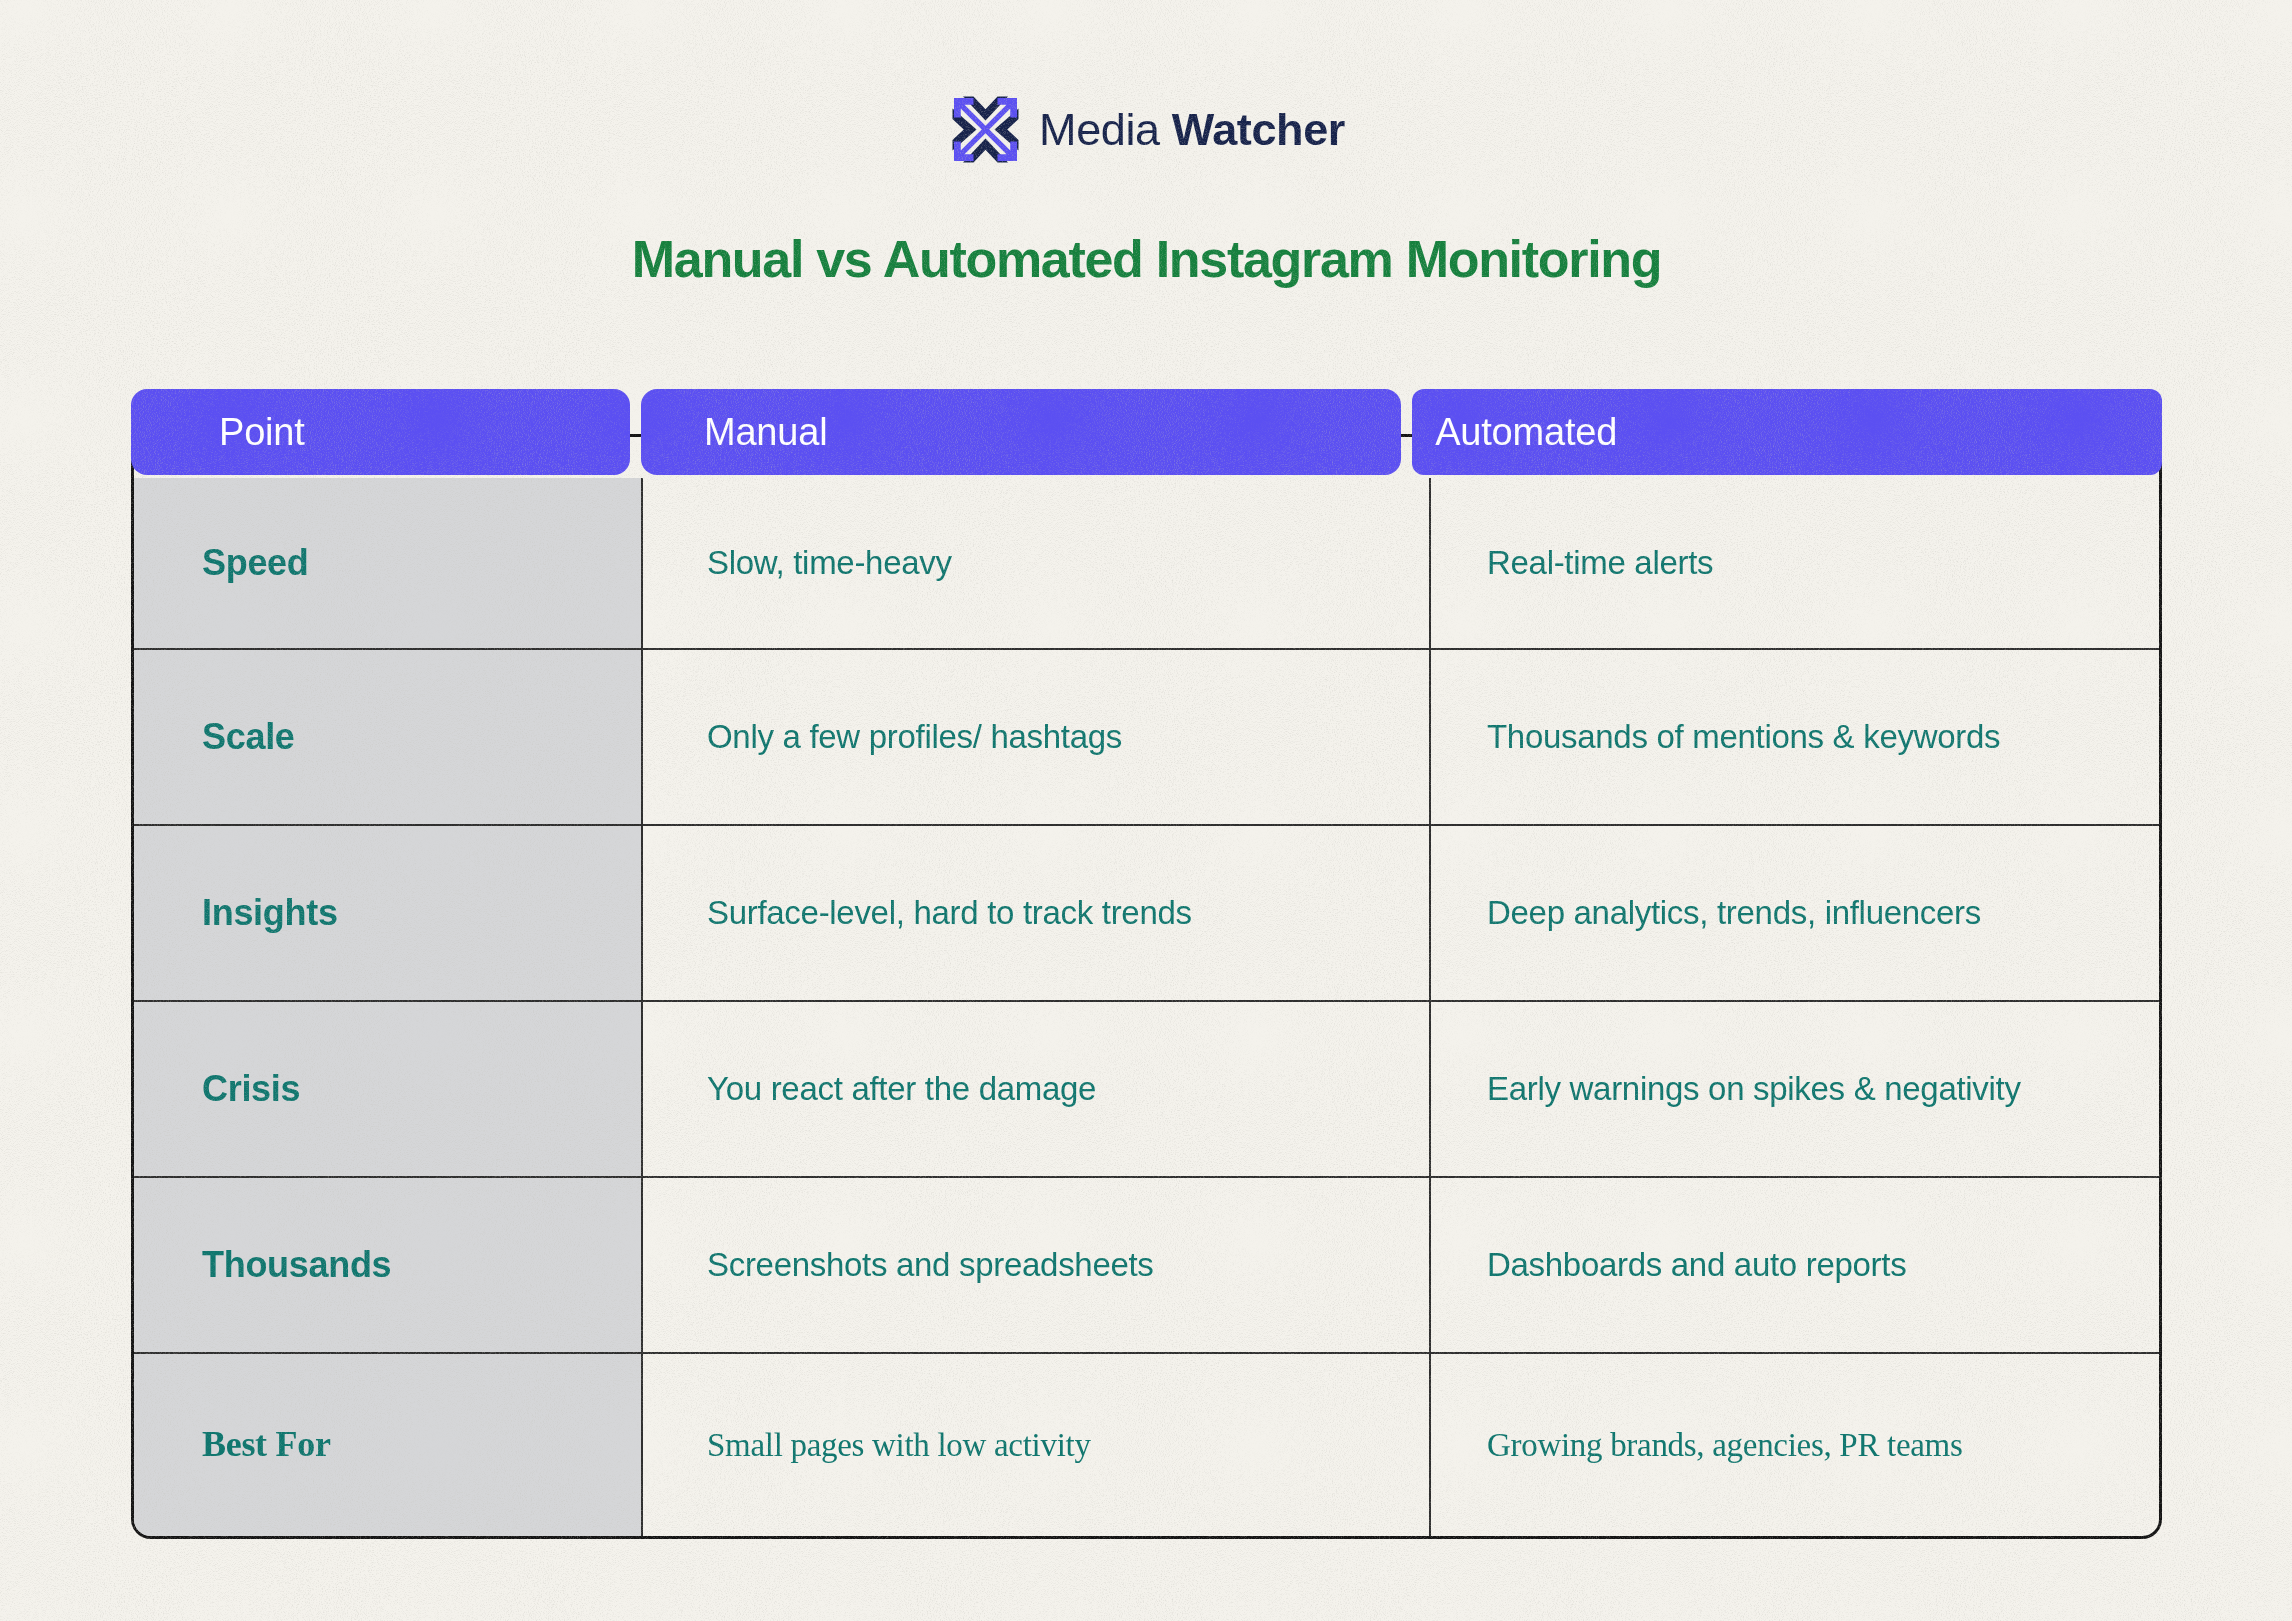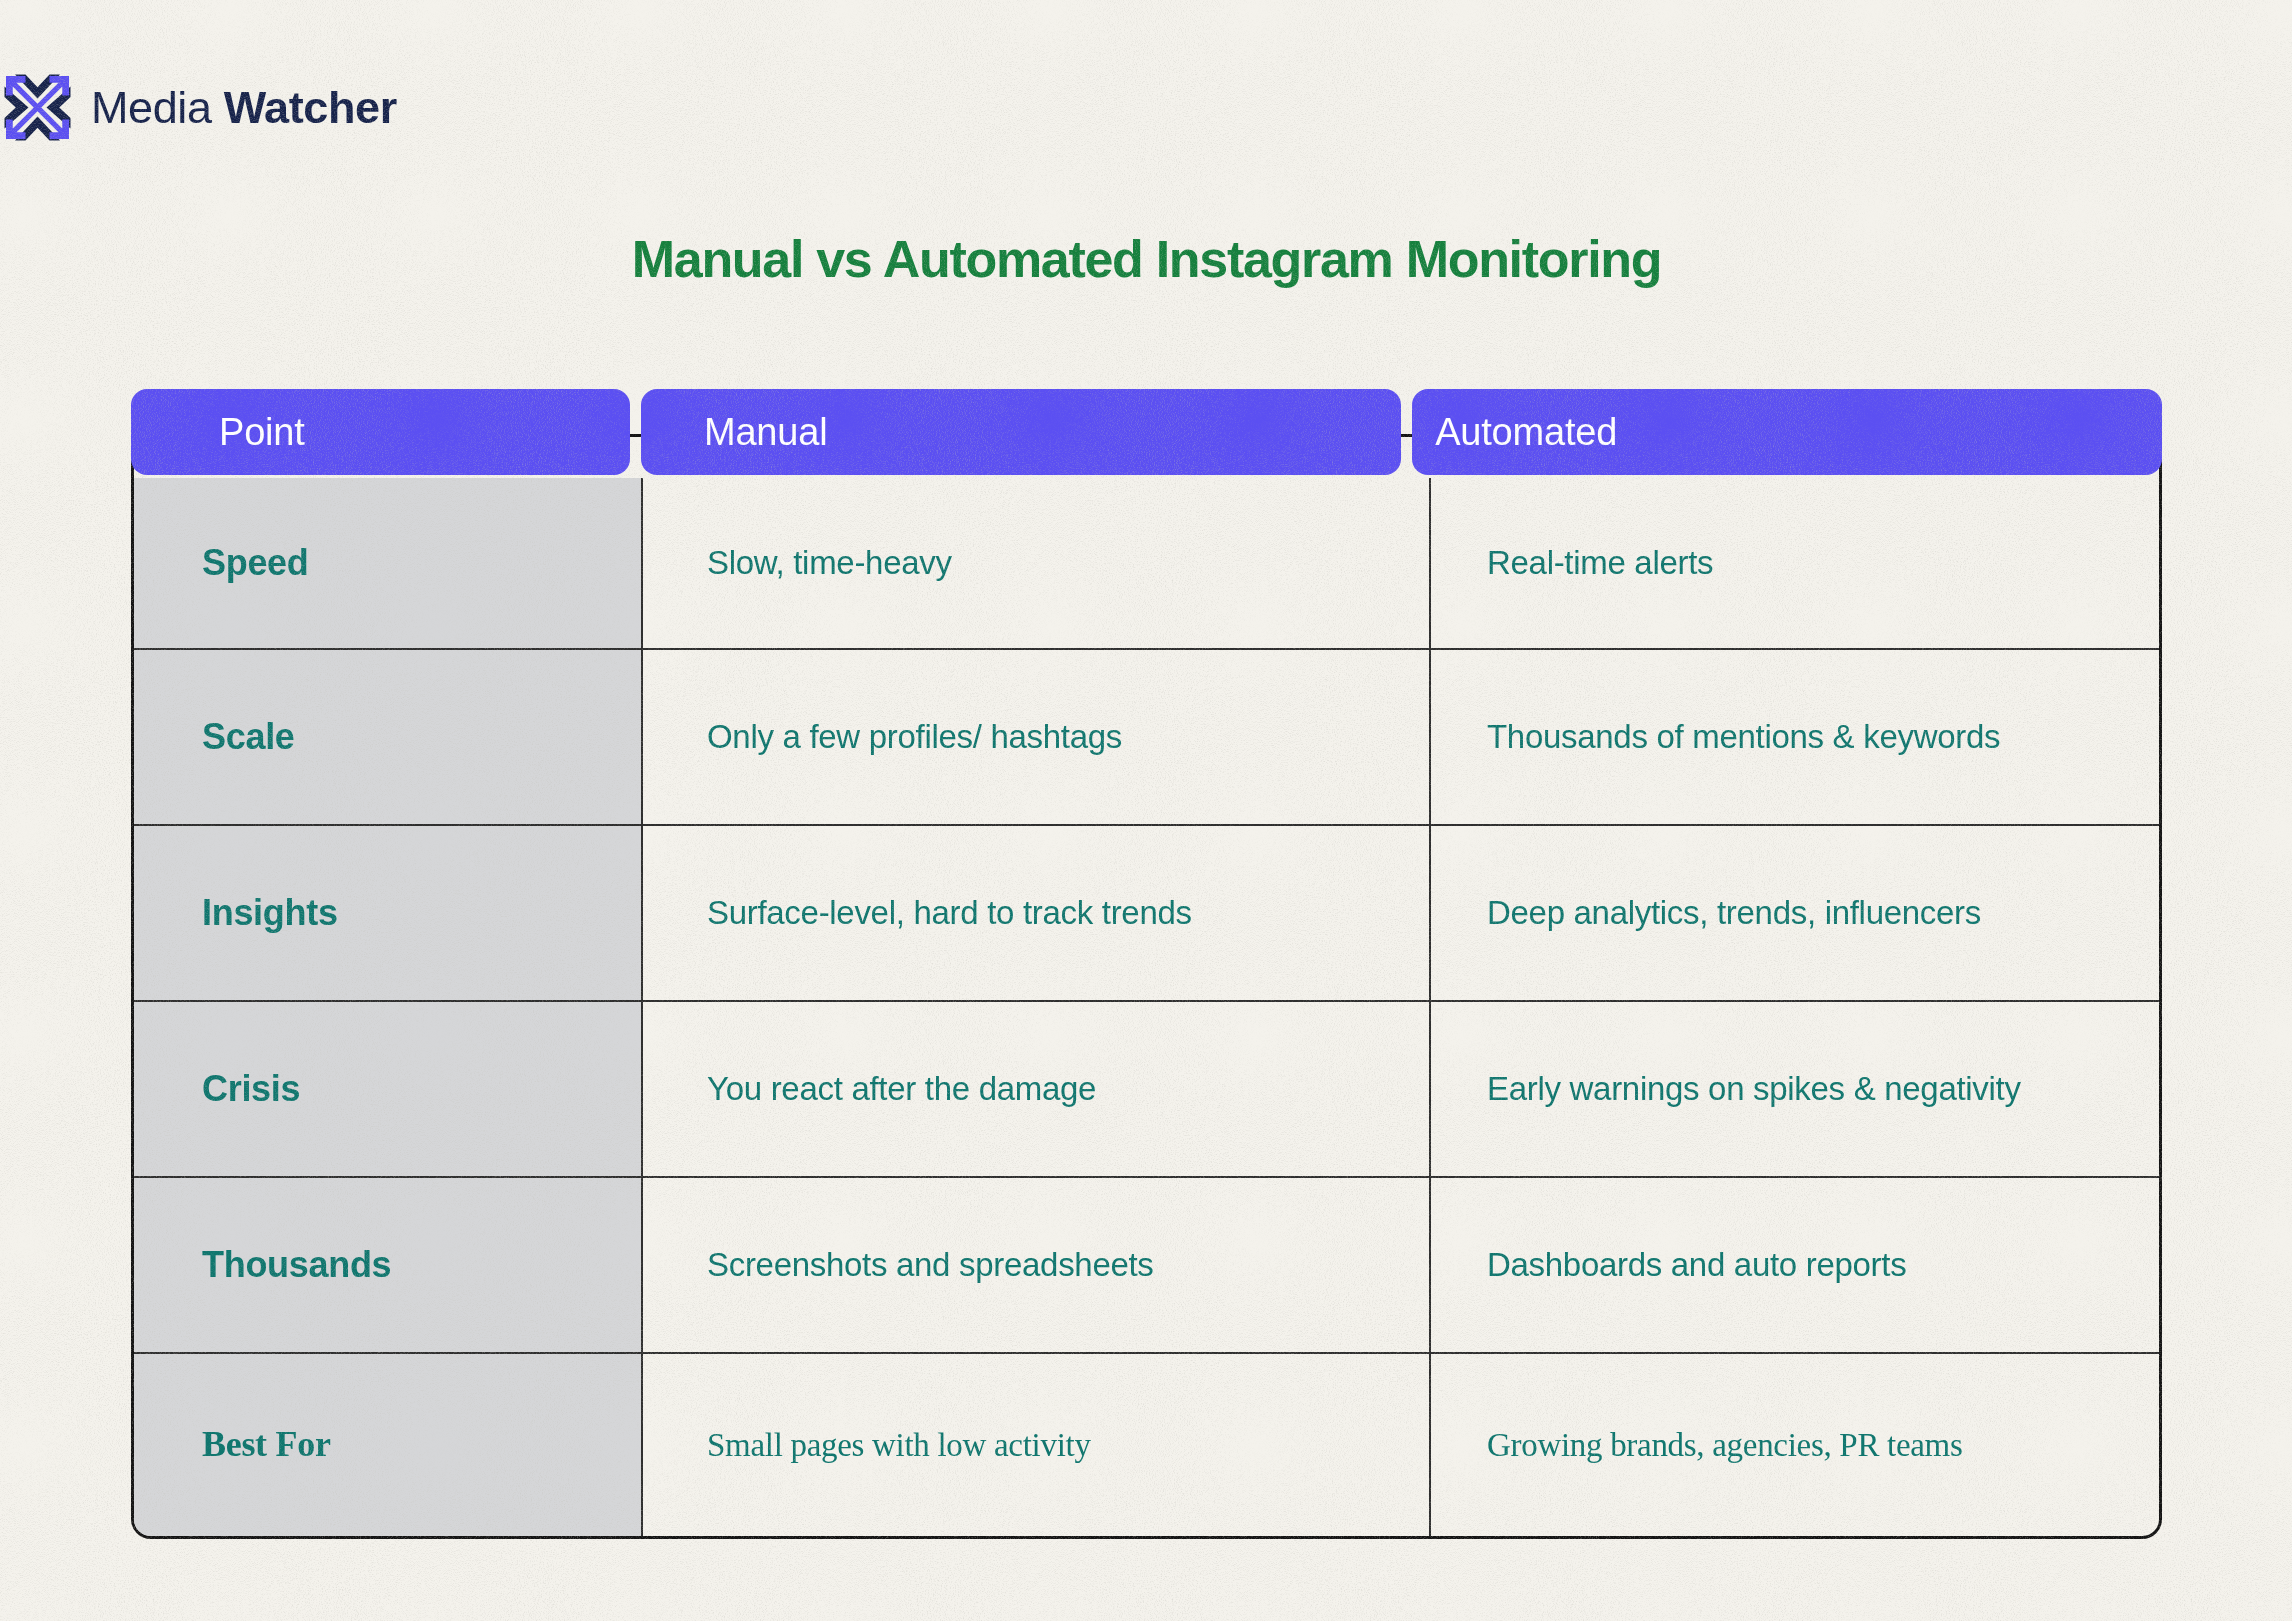--- a/index.html
+++ b/index.html
@@ -21,25 +21,26 @@
     position: absolute;
     inset: 0;
     pointer-events: none;
     z-index: 5;
     opacity: .55;
   }
 
   
   .brand-bar {
     position: absolute;
-    top: 70px;
+    top: 92px;
     left: 0;
     width: 100%;
     display: flex;
     align-items: center;
+    justify-content: center;
     gap: 16px;
     z-index: 2;
   }
   .logo-mark { width: 75px; height: 75px; display: block; flex: 0 0 auto; }
   .brand-text {
     font-size: 45px;
     letter-spacing: -0.4px;
     color: #16224a;
     white-space: nowrap;
     line-height: 1;
@@ -84,21 +85,21 @@
     height: 86px;
     display: flex;
     align-items: center;
     font-size: 38px;
     font-weight: 400;
     letter-spacing: -0.2px;
     padding-left: 88px;
   }
   .th.col-point     { width: 509px; text-align: right; }
   .th.col-manual    { width: 777px; margin-left: 10.7px; padding-left: 63px; }
-  .th.col-automated { width: 767px; margin-left: 10.7px; padding-left: 23px; }
+  .th.col-automated { width: 767px; margin-left: 10.7px; padding-left: 23px; border-radius: 12px; }
 
   .table-body {
     border: 3.6px solid #141414;
     border-radius: 19.7px;
     overflow: hidden;
     margin-top: -41px;
     padding-top: 41px;
     position: relative;
     z-index: 1;
   }

